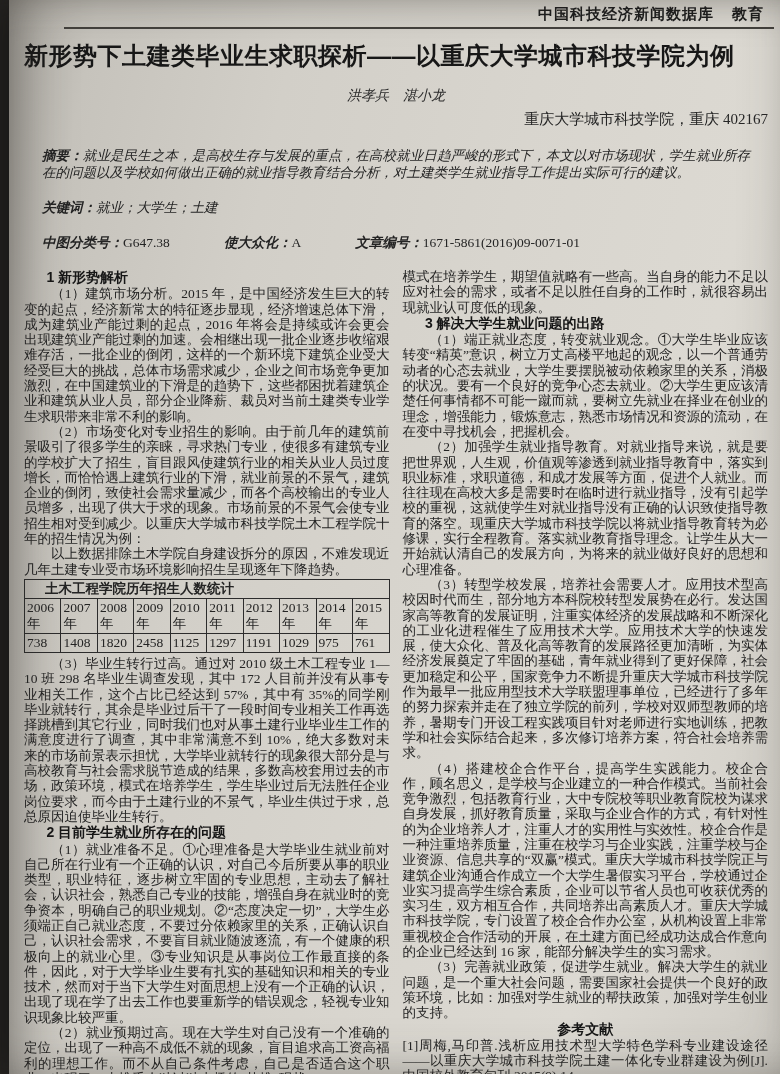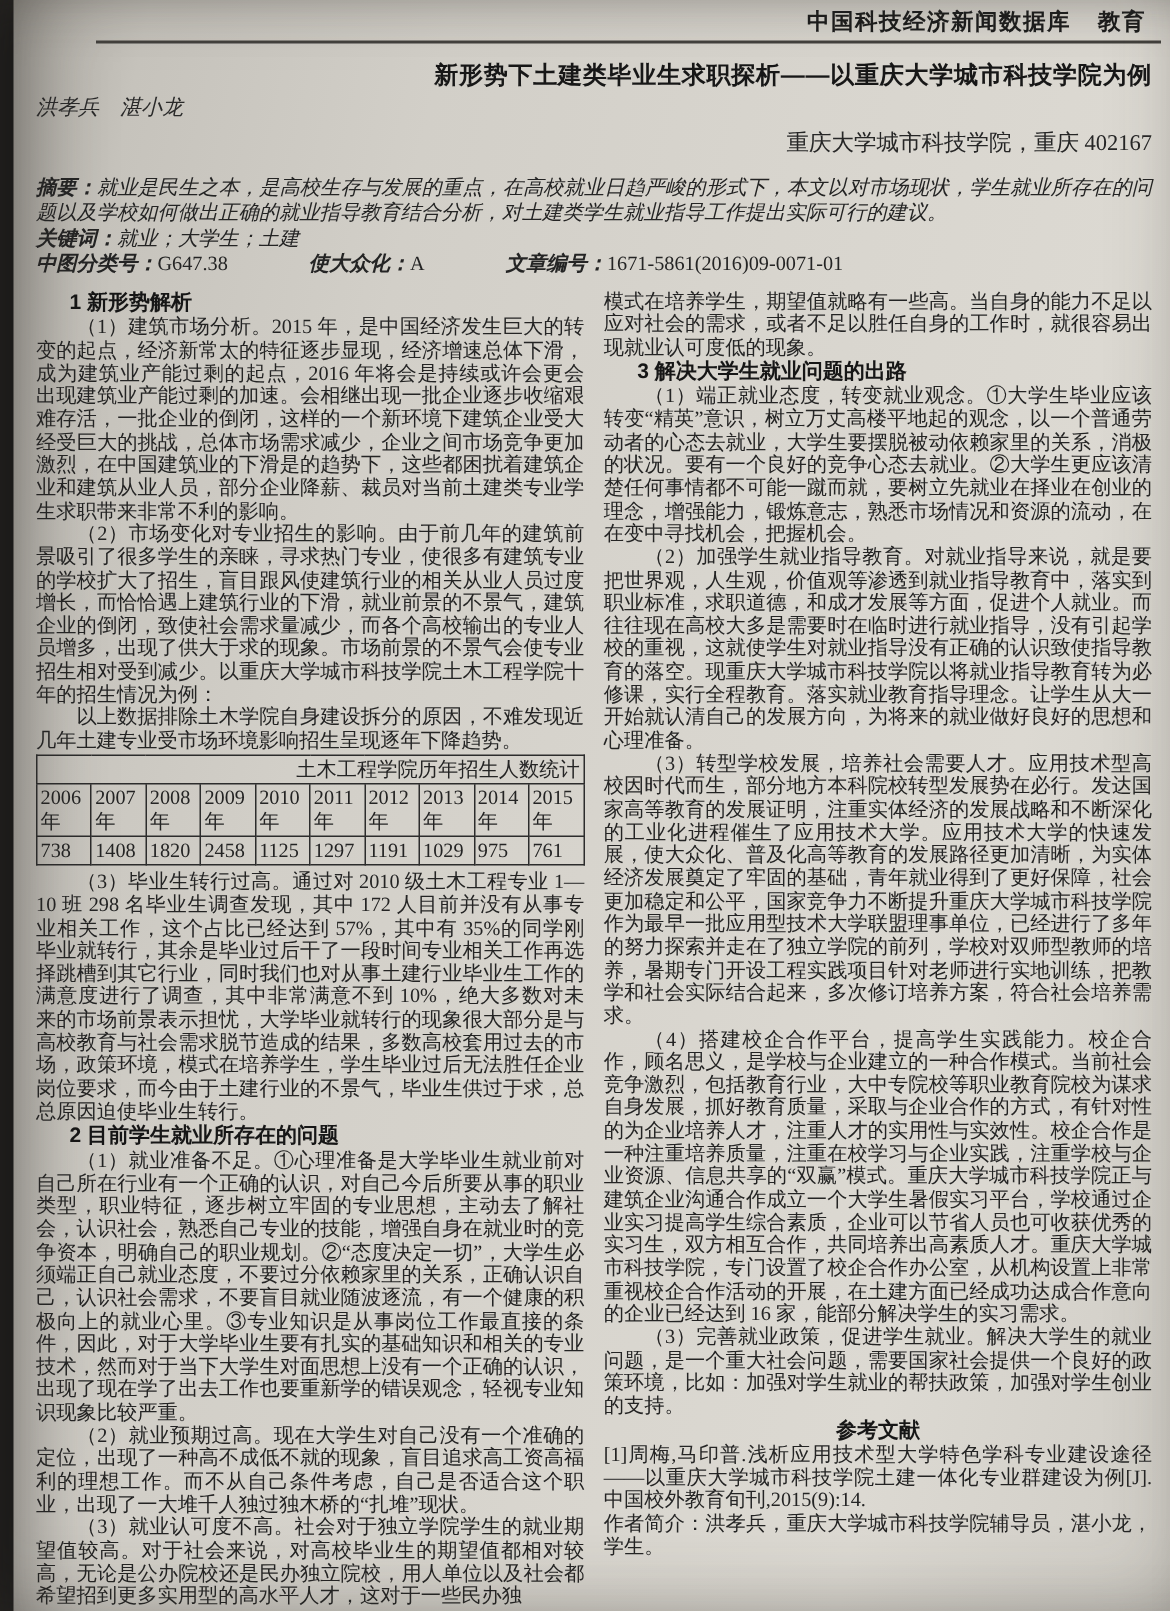--- a/index.html
+++ b/index.html
@@ -9,42 +9,42 @@
     font-family:"Liberation Serif",serif;color:#242424;
   }
   .edge-strip{position:absolute;left:0;top:0;width:9px;height:100%;background:#161616;}
   .vignette{position:absolute;inset:0;pointer-events:none;
     box-shadow:inset 42px 8px 55px -28px rgba(45,42,38,.55), inset -12px -24px 60px -34px rgba(60,57,52,.45), inset 0 26px 40px -30px rgba(70,66,60,.25);}
   .header{position:absolute;top:5px;right:16px;font-family:"Liberation Sans",sans-serif;
     font-weight:bold;font-size:15px;color:#1c1c1c;letter-spacing:1px;}
   .hdr-gap{margin-left:18px;}
   .header-rule{position:absolute;top:27px;left:64px;right:6px;height:2px;background:#44423e;}
   .content{position:absolute;left:24px;right:12px;top:34px;bottom:0;}
-  .title{margin:6px 0 0;text-align:right;font-family:"Liberation Sans",sans-serif;
-    font-weight:bold;font-size:16px;color:#171717;letter-spacing:.5px;}
-  .authors{margin-top:2px;font-size:14px;font-style:italic;color:#2a2a2a;}
+  .title{margin:6px 0 0;text-align:left;font-family:"Liberation Sans",sans-serif;
+    font-weight:bold;font-size:24px;color:#171717;letter-spacing:.5px;}
+  .authors{margin-top:15px;text-align:center;font-size:14px;font-style:italic;color:#2a2a2a;}
   .affiliation{margin-top:5px;text-align:right;font-size:15px;color:#262626;}
   .meta{margin-top:11px;font-size:13.5px;line-height:17px;font-style:italic;text-align:justify;}
-  .meta p{margin:0;}
+  .meta p{margin:18px;}
   .meta b{font-weight:bold;}
   .roman{font-style:normal;}
   .clc-row{display:flex;gap:54px;align-items:center;}
   .columns{display:flex;gap:13px;margin-top:9px;font-size:13.5px;line-height:15.3px;text-align:justify;}
   .col{flex:1;min-width:0;}
   .col p{margin:0;text-indent:2em;}
   .col p.noindent{text-indent:0;}
   .sec{margin:1px 0;font-family:"Liberation Sans",sans-serif;font-weight:bold;
     font-size:14px;color:#161616;text-indent:1.6em;}
   .refs-heading{margin:1px 0;text-align:center;font-family:"Liberation Sans",sans-serif;
     font-weight:bold;font-size:14px;text-indent:0 !important;}
   .ref,.bio{text-indent:0 !important;}
   table.adm{width:100%;border-collapse:collapse;table-layout:fixed;margin:2px 0 3px;font-size:13.5px;}
   table.adm td,table.adm th{border:1.5px solid #2c2c2c;padding:1px 2px;text-align:left;
     vertical-align:middle;word-break:break-all;font-weight:normal;line-height:16px;}
-  table.adm .cap{text-align:right;padding-left:20px;word-break:keep-all;white-space:nowrap;overflow:hidden;}
+  table.adm .cap{text-align:left;padding-left:20px;word-break:keep-all;white-space:nowrap;overflow:hidden;font-weight:bold;}
 </style>
 </head>
 <body>
 
 <div class="page">
   <div class="edge-strip"></div>
 
   <div class="header">
     <span>中国科技经济新闻数据库</span><span class="hdr-gap">教育</span>
   </div>

